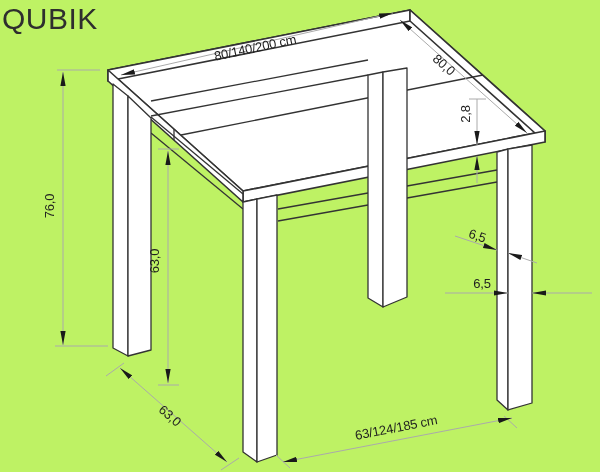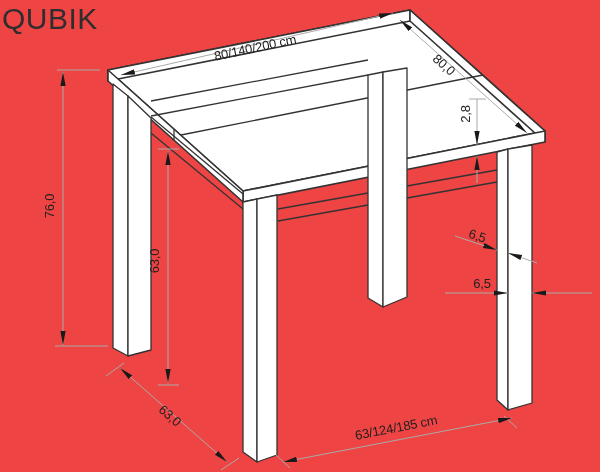--- a/index.html
+++ b/index.html
@@ -1,20 +1,20 @@
 <!DOCTYPE html>
 <html><head>
 <meta charset="utf-8">
 <style>
   html, body { margin: 0; padding: 0; background: #ffffff; }
   .canvas {
     position: relative;
     width: 600px;
     height: 472px;
-    background: #ef4444;
+    background: #bef264;
     overflow: hidden;
     font-family: "Liberation Sans", sans-serif;
   }
   .title {
     position: absolute;
     left: 2px;
     top: 2px;
     font-size: 30px;
     font-weight: 400;
     letter-spacing: 0.5px;

